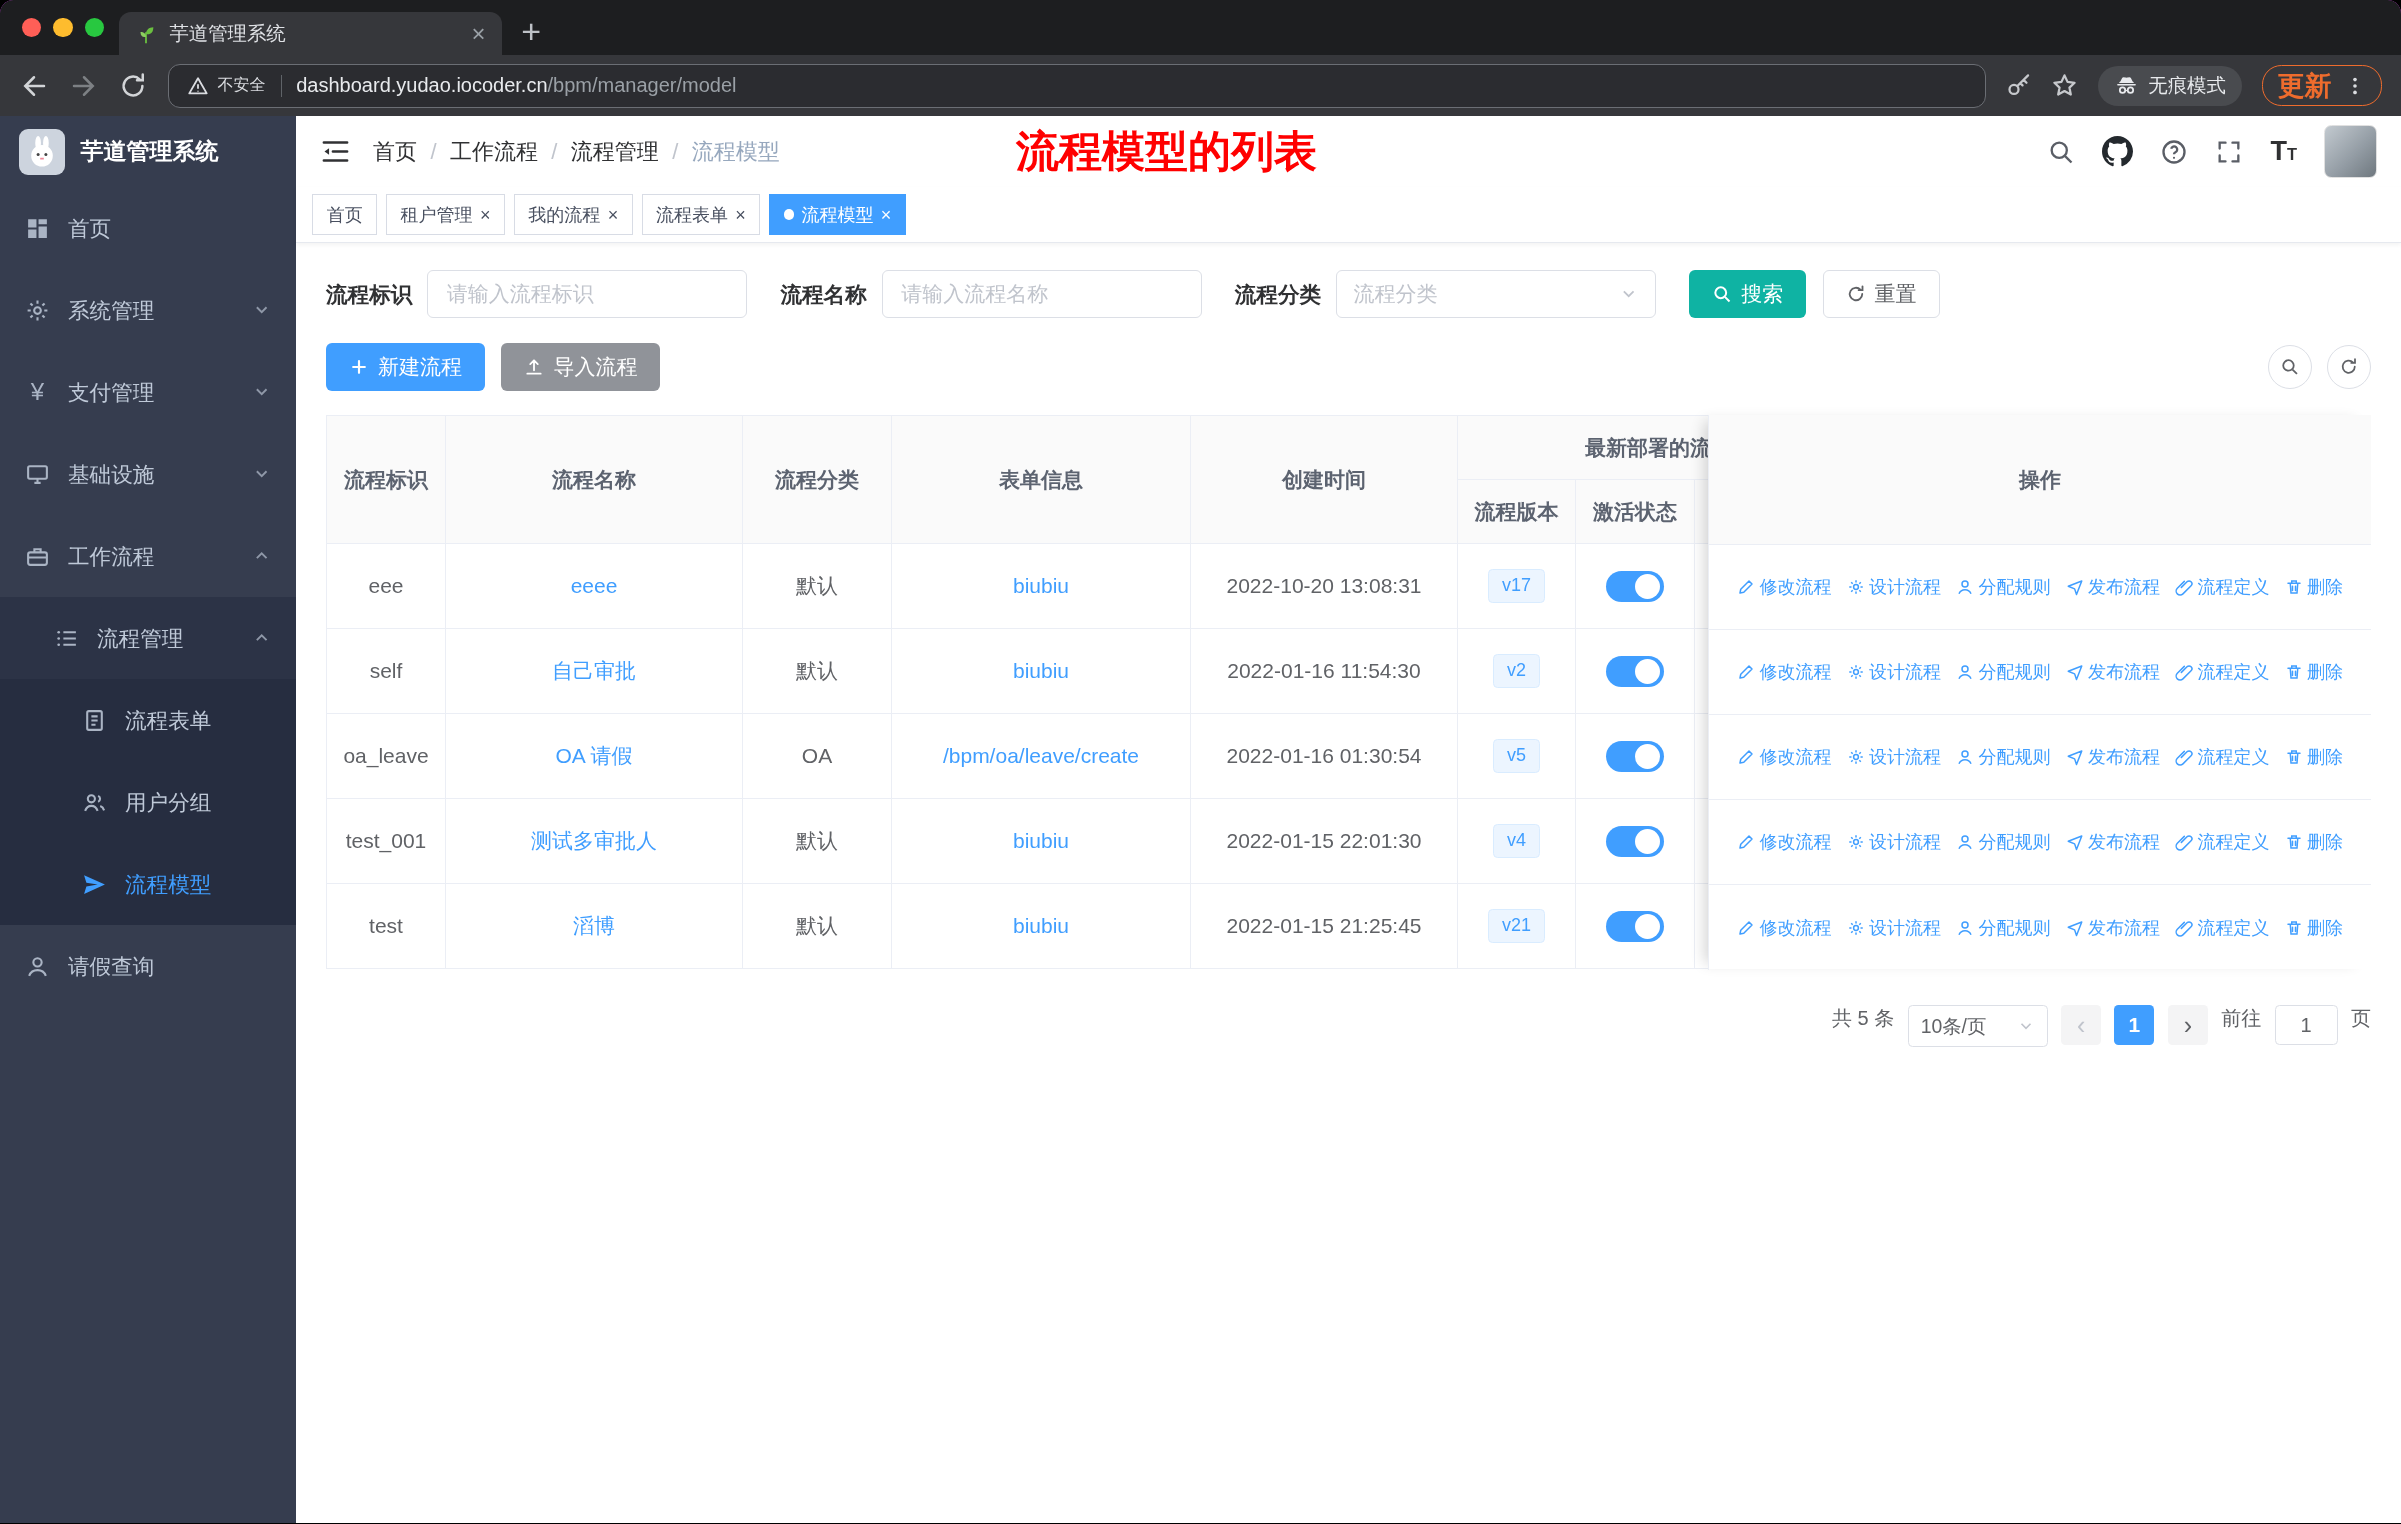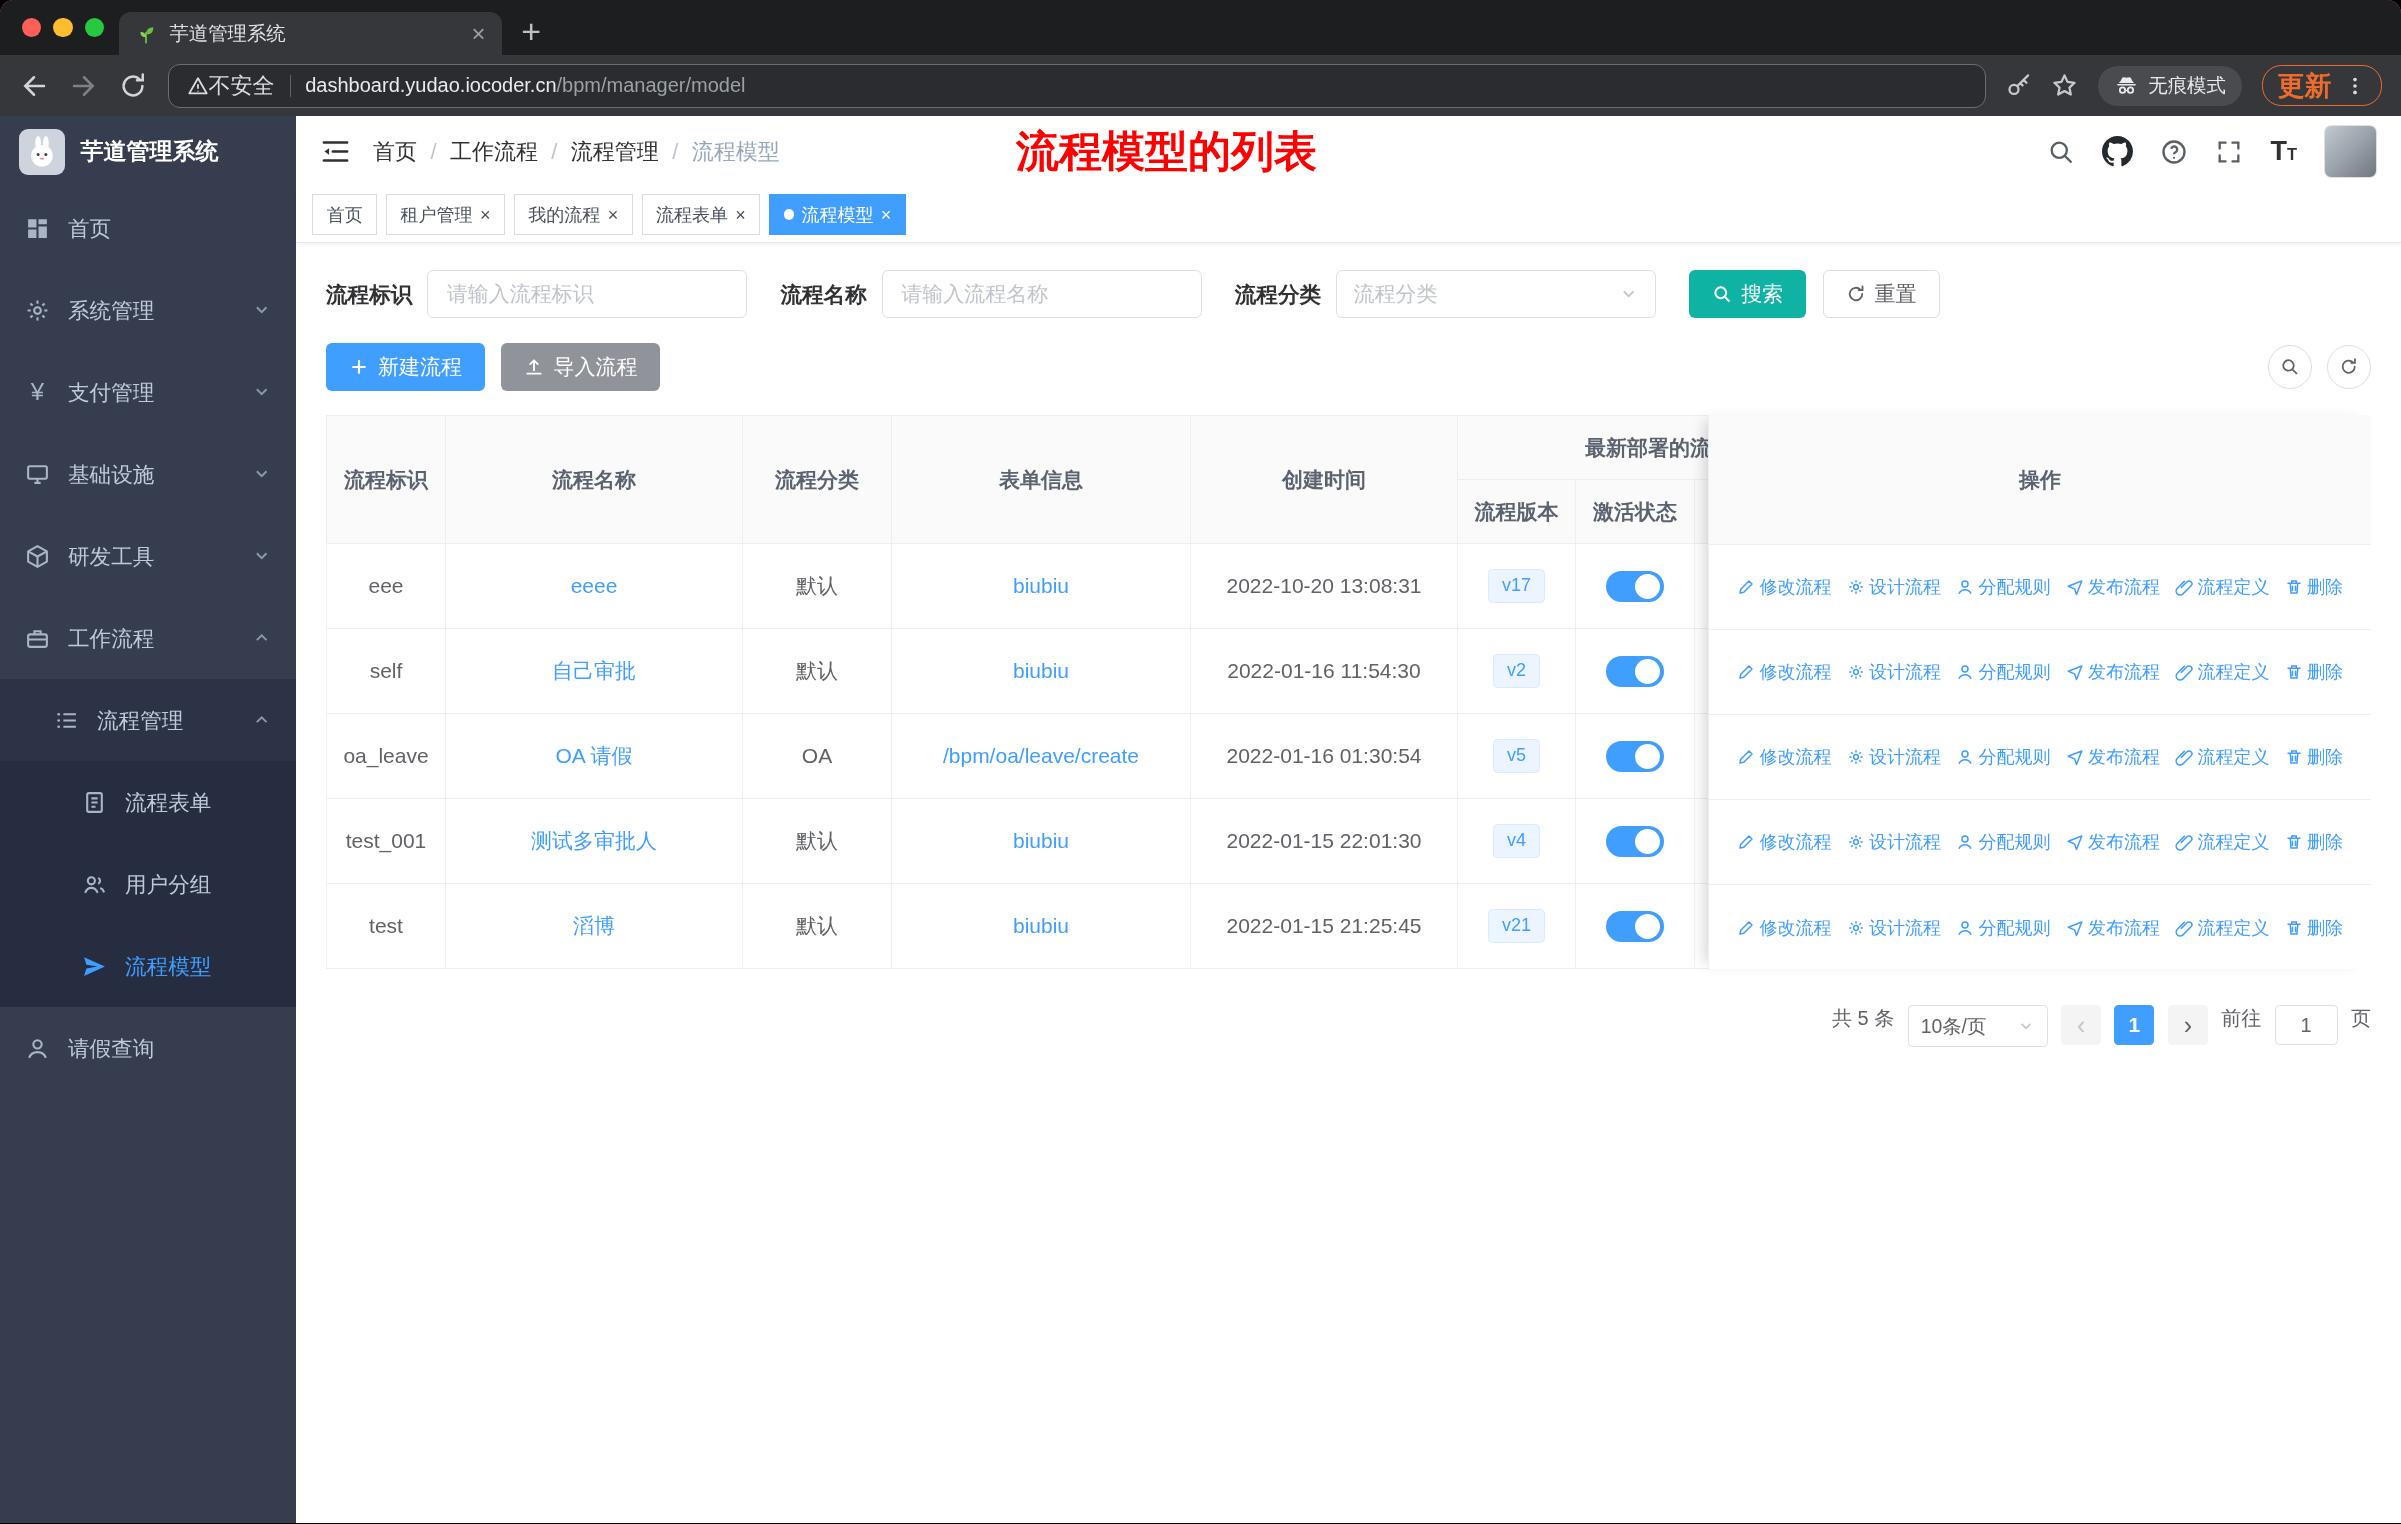--- a/index.html
+++ b/index.html
@@ -15,21 +15,21 @@
   .light.r{background:#ff5f57}.light.y{background:#febc2e}.light.g{background:#28c840}
   .tab{height:43px;width:350px;background:#36373b;border-radius:12px 12px 0 0;display:flex;align-items:center;padding:0 16.4px;gap:12px;color:#dfe1e5;font-size:19.4px;}
   .tab .fav{width:22px;height:22px;flex:none;}
   .tab .ttl{white-space:nowrap;overflow:hidden;flex:1;}
   .tab .x{color:#9aa0a6;font-size:24px;line-height:1;}
   .newtab{color:#bdc1c6;font-size:34px;line-height:1;margin:0 0 7.4px 19.4px;}
   .toolbar{height:61px;background:#36373b;display:flex;align-items:center;padding:0 19.4px;gap:19.4px;}
   .navic{width:30px;height:30px;color:#d2d4d7;flex:none;}
   .navic.dim{color:#7d8084;}
   .omnibox{flex:1;height:42px;border:1.5px solid #6b6e74;border-radius:12px;background:#2b2c30;display:flex;align-items:center;padding:0 18px;min-width:0;}
-  .sec{display:flex;align-items:center;color:#dadce0;font-size:22px;flex:none;}
+  .sec{display:flex;align-items:center;gap:9px;color:#dadce0;font-size:16px;flex:none;}
   .sec .wic{width:22px;height:22px;color:#dadce0;}
   .divider{width:0.7px;height:22px;background:#5f6368;margin:0 15px;flex:none;}
   .url{font-size:20px;white-space:nowrap;overflow:hidden;}
   .url .dom{color:#e8eaed;}
   .url .pth{color:#9aa0a6;}
   .tbic{width:27px;height:27px;color:#c6c8cc;flex:none;}
   .incog{height:40px;border-radius:20px;background:#494b4f;display:flex;align-items:center;gap:9px;padding:0 16.4px;color:#e8eaed;font-size:19.4px;flex:none;}
   .incog svg{width:25px;height:25px;color:#e8eaed;}
   .update{height:39px;border-radius:19.4px;border:1.5px solid var(--update-pill);color:var(--update-pill);display:flex;align-items:center;gap:12px;padding:0 15px;font-size:27px;font-weight:600;flex:none;}
   .update svg{width:22px;height:22px;color:#dadce0;}
@@ -239,30 +239,20 @@
         <svg class="chev" viewBox="0 0 24 24" fill="none" stroke="currentColor" stroke-width="2.4">
             <path d="M6 9l6 6 6-6"></path>
           </svg>
       </div>
       <div class="mi">
         <svg class="ic" viewBox="0 0 24 24" fill="none" stroke="currentColor" stroke-width="2">
             <rect x="3" y="4" width="18" height="12" rx="1.5"></rect>
             <path d="M9 20h6M12 16v4"></path>
           </svg>
         <span>基础设施</span>
-        <svg class="chev" viewBox="0 0 24 24" fill="none" stroke="currentColor" stroke-width="2.4">
-            <path d="M6 9l6 6 6-6"></path>
-          </svg>
-      </div>
-      <div class="mi">
-        <svg class="ic" viewBox="0 0 24 24" fill="none" stroke="currentColor" stroke-width="2" stroke-linejoin="round">
-            <path d="M12 2l9 5v10l-9 5-9-5V7l9-5z"></path>
-            <path d="M3 7l9 5 9-5M12 22V12"></path>
-          </svg>
-        <span>研发工具</span>
         <svg class="chev" viewBox="0 0 24 24" fill="none" stroke="currentColor" stroke-width="2.4">
             <path d="M6 9l6 6 6-6"></path>
           </svg>
       </div>
       <div class="mi">
         <svg class="ic" viewBox="0 0 24 24" fill="none" stroke="currentColor" stroke-width="2">
             <rect x="3" y="8" width="18" height="12" rx="2"></rect>
             <path d="M9 8V5h6v3M3 13h18"></path>
           </svg>
         <span>工作流程</span>

